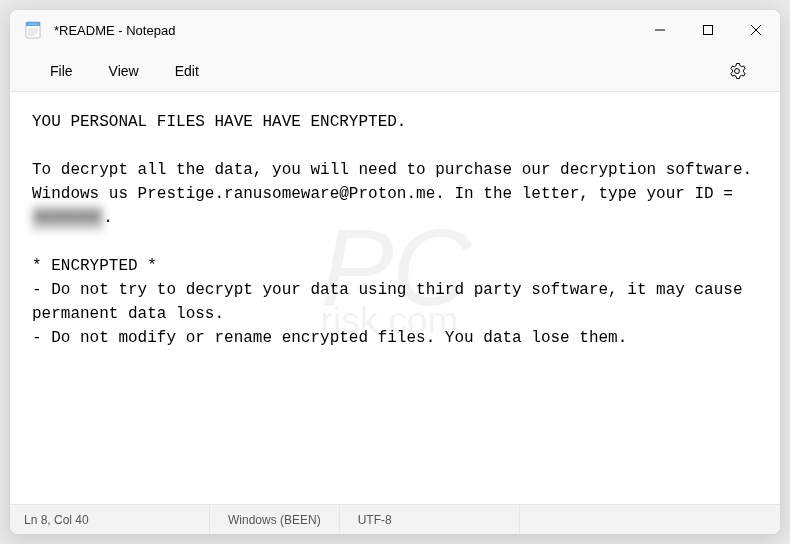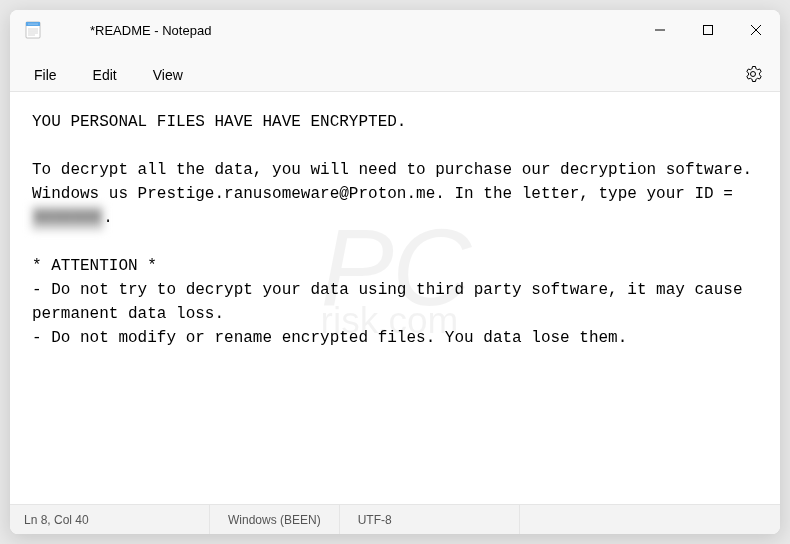--- a/index.html
+++ b/index.html
@@ -29,21 +29,20 @@
       position: relative;
     }
     
     .titlebar {
       height: 40px;
       background: #f9f9f9;
       display: flex;
       align-items: center;
       padding-left: 14px;
       border-bottom: none;
-      gap: 36px;
     }
     
     .app-icon {
       width: 18px;
       height: 18px;
       margin-right: 12px;
       display: flex;
       align-items: center;
       justify-content: center;
     }
@@ -68,22 +67,22 @@
       justify-content: center;
       cursor: pointer;
       font-size: 10px;
       color: #000;
     }
     
     .menubar {
       height: 42px;
       background: #f9f9f9;
       display: flex;
-      align-items: flex-end;
-      padding: 0 6px;
+      align-items: center;
+      padding: 0 22px;
       border-bottom: 1px solid #e5e5e5;
     }
     
     .menu-item {
       padding: 8px 18px;
       font-size: 14px;
       color: #000;
       cursor: pointer;
       border-radius: 4px;
     }
@@ -210,36 +209,36 @@
         <svg width="10" height="10" viewBox="0 0 10 10">
             <line x1="0" y1="0" x2="10" y2="10" stroke="#000" stroke-width="1"></line>
             <line x1="10" y1="0" x2="0" y2="10" stroke="#000" stroke-width="1"></line>
           </svg>
       </div>
     </div>
   </div>
 
   <div class="menubar">
     <div class="menu-item">File</div>
+    <div class="menu-item">View</div>
     <div class="menu-item">Edit</div>
-    <div class="menu-item">View</div>
     <div class="menu-spacer"></div>
     <div class="settings-btn">
       <svg width="18" height="18" viewBox="0 0 18 18">
         <path d="M9 11.5a2.5 2.5 0 1 0 0-5 2.5 2.5 0 0 0 0 5z M15.5 9a6.5 6.5 0 0 1-.1 1l1.8 1.4-1.5 2.6-2.1-.7a6.5 6.5 0 0 1-1.7 1l-.4 2.2H8.5l-.4-2.2a6.5 6.5 0 0 1-1.7-1l-2.1.7-1.5-2.6L4.6 10a6.5 6.5 0 0 1 0-2L2.8 6.6l1.5-2.6 2.1.7a6.5 6.5 0 0 1 1.7-1l.4-2.2h3l.4 2.2a6.5 6.5 0 0 1 1.7 1l2.1-.7 1.5 2.6-1.8 1.4c.1.3.1.7.1 1z" fill="none" stroke="#000" stroke-width="1"></path>
       </svg>
     </div>
   </div>
 
   <div class="content"><span>YOU PERSONAL FILES HAVE HAVE ENCRYPTED.</span>
 
 <span>To decrypt all the data, you will need to purchase our decryption software.</span>
 <span>Windows us Prestige.ranusomeware@Proton.me. In the letter, type your ID = </span><span class="blurred">XXXXXXX</span><span>.</span>
 
-<span>* ATTENTION *</span>
+<span>* ENCRYPTED *</span>
 <span>- Do not try to decrypt your data using third party software, it may cause permanent data loss.</span>
 <span>- Do not modify or rename encrypted files. You data lose them.</span></div>
 
   <div class="watermark">
     <span>PC</span><span class="sub">risk.com</span>
   </div>
 
   <div class="statusbar">
     <div class="status-cell">Ln 8, Col 40</div>
     <div class="status-cell">Windows (BEEN)</div>

